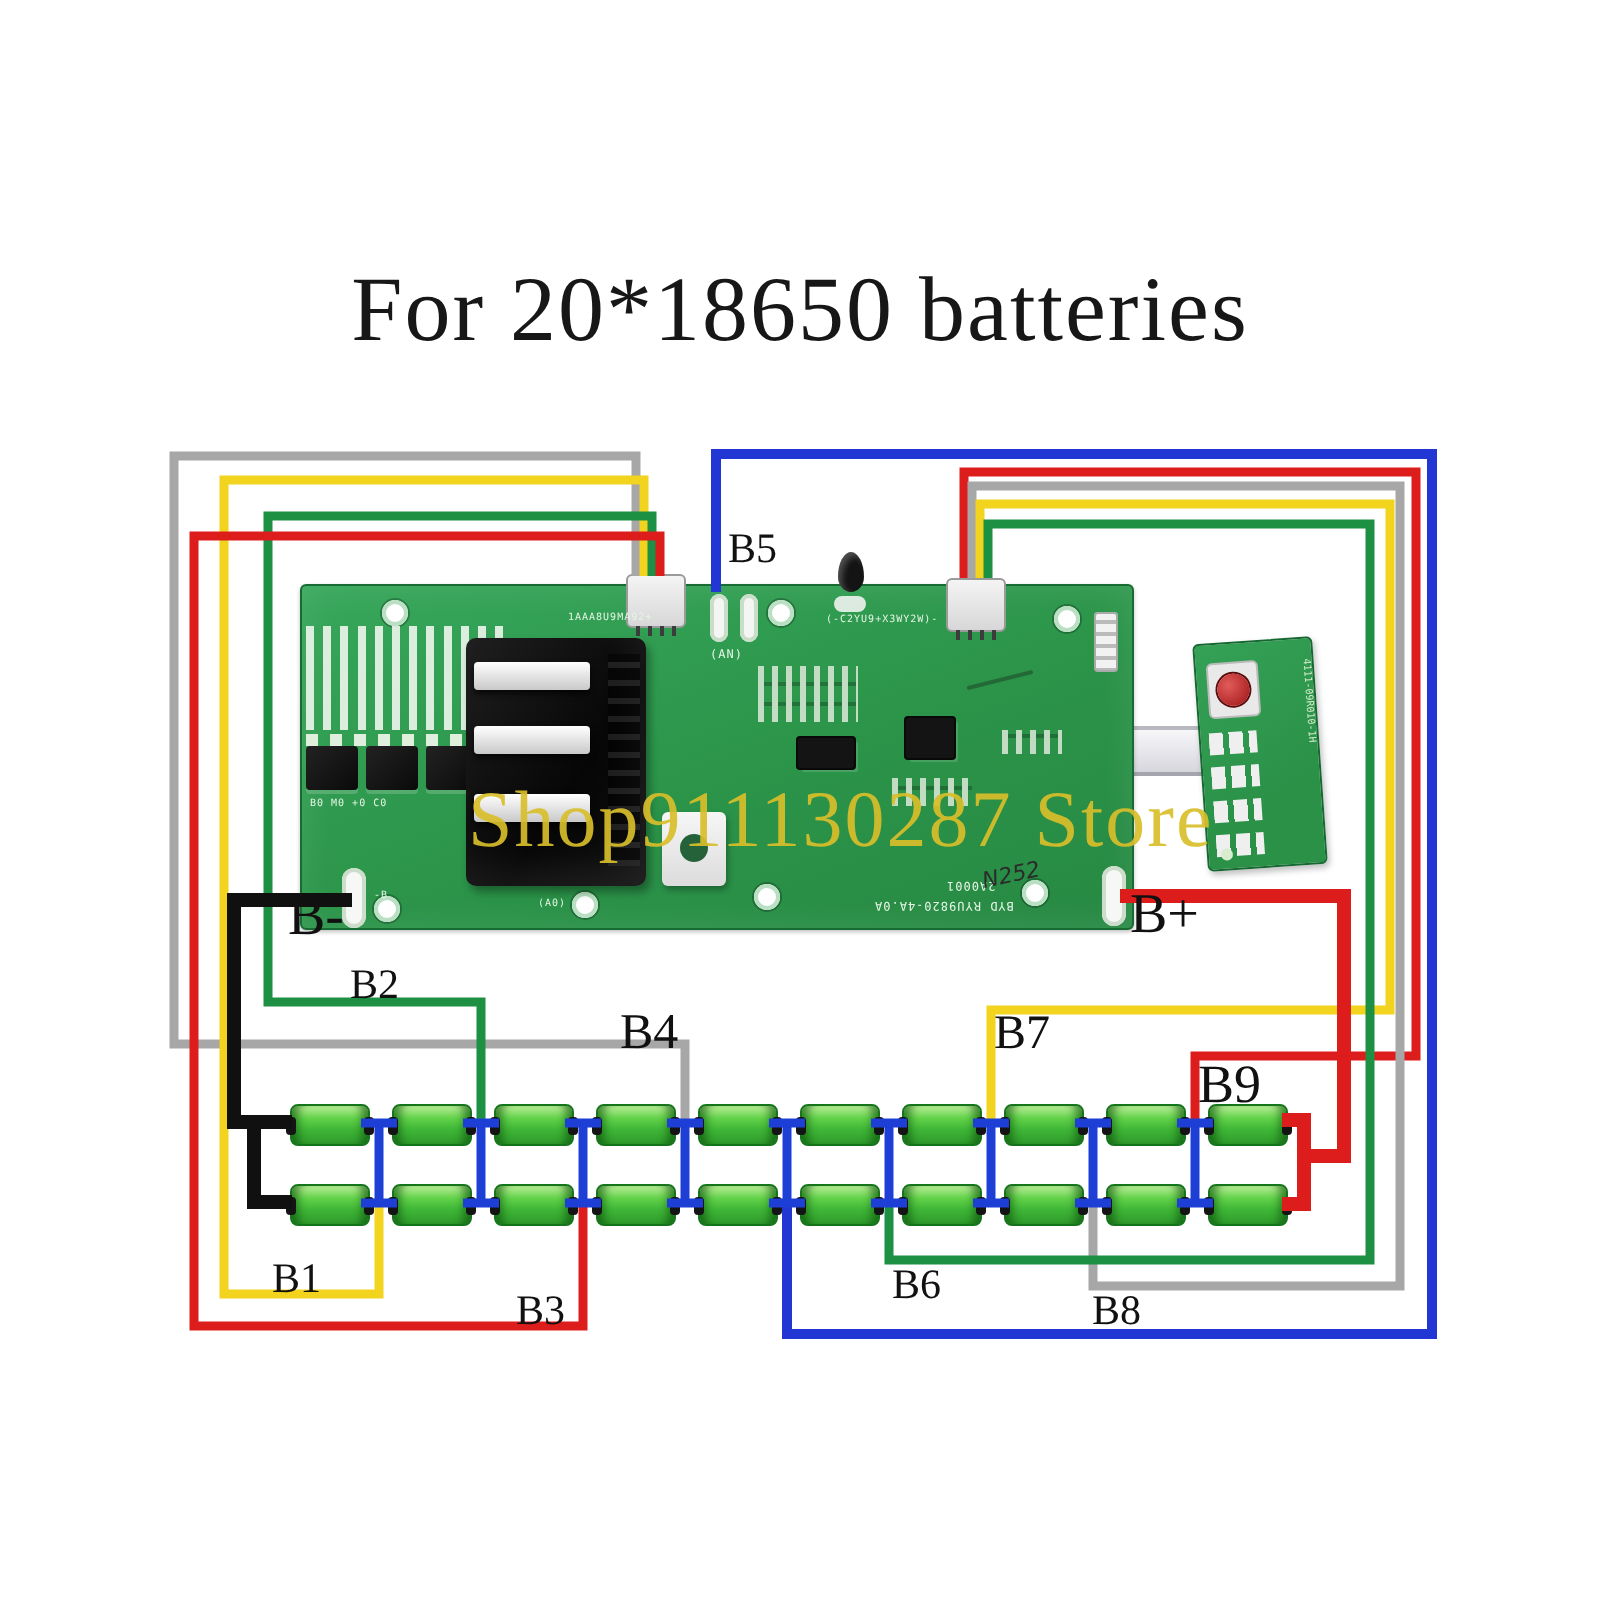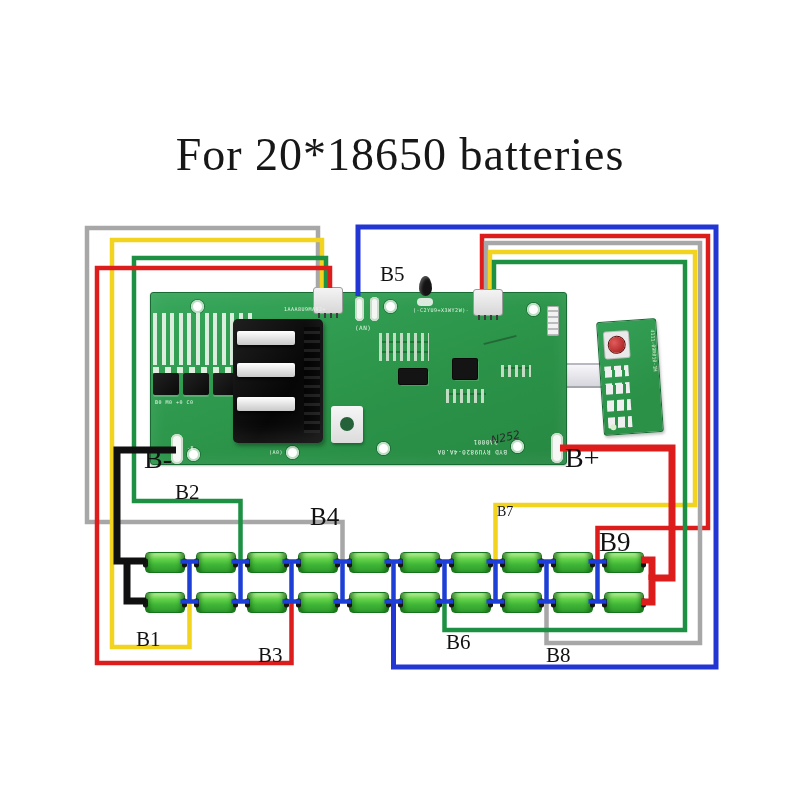--- a/index.html
+++ b/index.html
@@ -163,20 +163,21 @@
       <div class="btn"></div>
     </div>
     <div class="led-pad" style="top:44px"></div>
     <div class="led-pad" style="top:61px"></div>
     <div class="led-pad" style="top:78px"></div>
     <div class="led-pad" style="top:95px"></div>
     <div class="sub-text">4111-09R010-1H</div>
     <div class="sub-dot"></div>
   </div>
 
+  <div class="watermark">Shop911130287 Store</div>
 
   <div class="pack">
       <div class="cell" style="left: 145px; top: 552px;"></div>
       <div class="cell" style="left: 196px; top: 552px;"></div>
       <div class="cell" style="left: 247px; top: 552px;"></div>
       <div class="cell" style="left: 298px; top: 552px;"></div>
       <div class="cell" style="left: 349px; top: 552px;"></div>
       <div class="cell" style="left: 400px; top: 552px;"></div>
       <div class="cell" style="left: 451px; top: 552px;"></div>
       <div class="cell" style="left: 502px; top: 552px;"></div>
@@ -237,20 +238,20 @@
       <polyline points="588.5,601.5 606.5,601.5" fill="none" stroke="#1d3fd6" stroke-width="4.5"></polyline>
     </svg>
 
   <div class="labels">
       <div class="wire-label" style="left: 144px; top: 443px; font-size: 28px;">B-</div>
       <div class="wire-label" style="left: 565px; top: 442px; font-size: 28px;">B+</div>
       <div class="wire-label" style="left: 136px; top: 627px; font-size: 21px;">B1</div>
       <div class="wire-label" style="left: 175px; top: 480px; font-size: 21px;">B2</div>
       <div class="wire-label" style="left: 258px; top: 643px; font-size: 21px;">B3</div>
       <div class="wire-label" style="left: 310px; top: 503px; font-size: 25px;">B4</div>
-      <div class="wire-label" style="left: 364px; top: 262px; font-size: 21px; margin-left: 16px;">B5</div>
+      <div class="wire-label" style="left: 364px; top: 262px; font-size: 21px;">B5</div>
       <div class="wire-label" style="left: 446px; top: 630px; font-size: 21px;">B6</div>
-      <div class="wire-label" style="left: 497px; top: 504px; font-size: 14px;">B7</div>
+      <div class="wire-label" style="left: 497px; top: 504px; font-size: 24px;">B7</div>
       <div class="wire-label" style="left: 546px; top: 643px; font-size: 21px;">B8</div>
       <div class="wire-label" style="left: 599px; top: 527px; font-size: 27px;">B9</div>
     </div>
 
 </div>
 
 </body></html>

